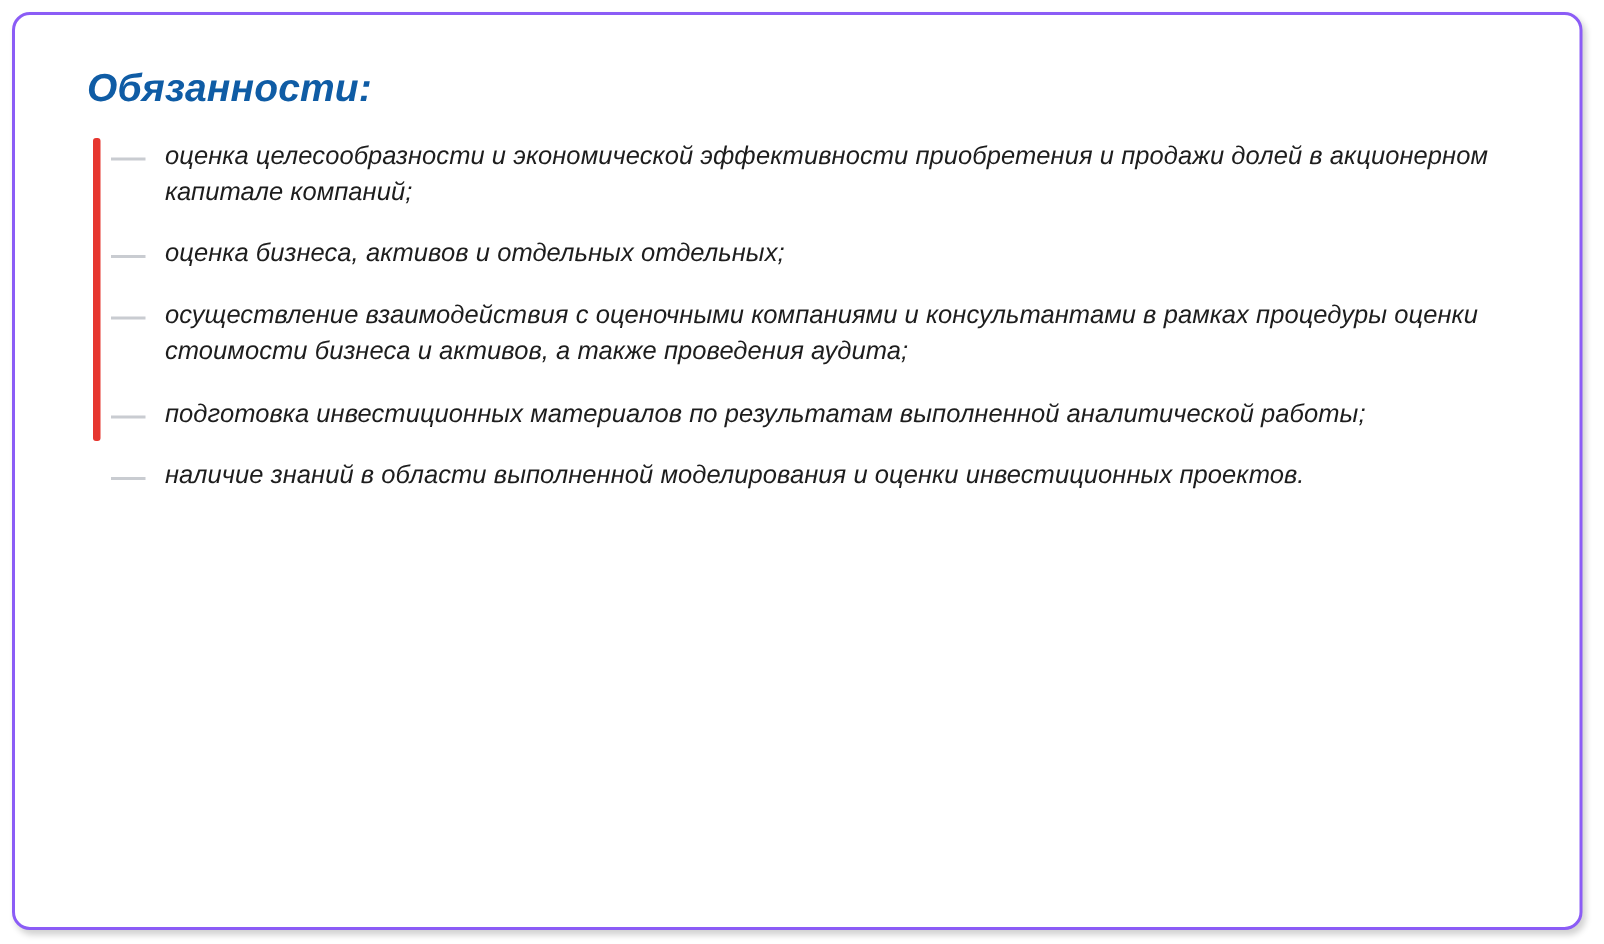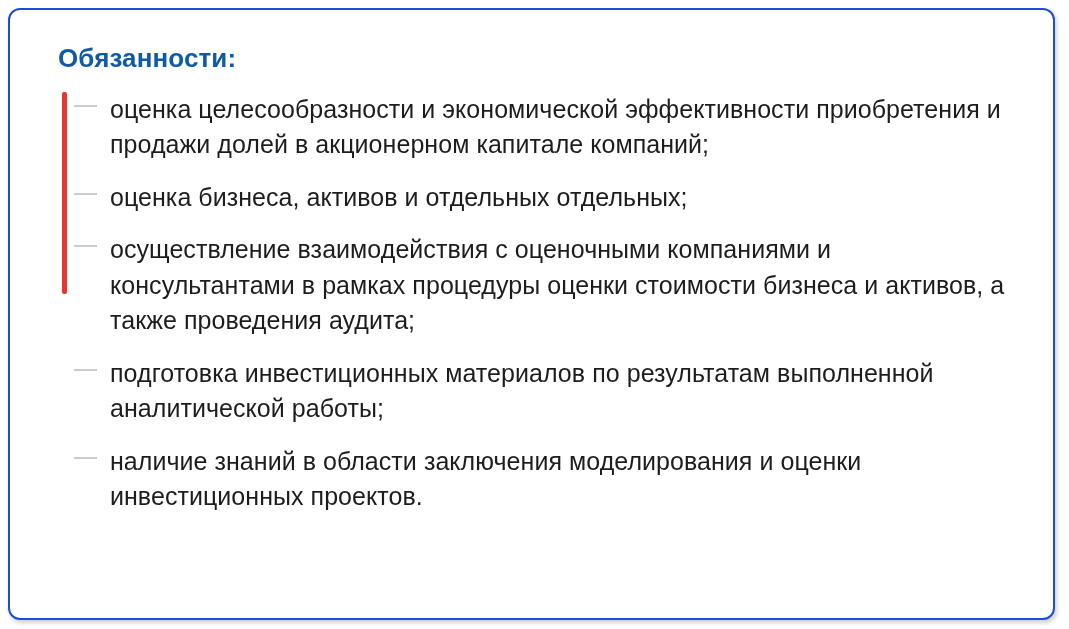--- a/index.html
+++ b/index.html
@@ -24,23 +24,24 @@
 
   
   .card {
     position: absolute;
     left: 8px;
     top: 8px;
     width: 1047px;
     height: 612px;
     box-sizing: border-box;
     background: #ffffff;
-    border: 2px solid #1d4ed8;
+    border: 2px solid #8b5cf6;
     border-radius: 12px;
     box-shadow: 2px 3px 4px rgba(0,0,0,0.18);
+    font-style: italic;
   }
 
   .card-inner {
     position: absolute;
     left: 48px;
     top: 34px;
     right: 40px;
   }
 
   .section-title {
@@ -73,21 +74,21 @@
     list-style: none;
     margin: 0;
     padding: 0;
   }
 
   ul.duties > li {
     position: relative;
     padding-left: 52px;
     margin-bottom: 17px;
     color: #1d1d1d;
-    font-size: 25px;
+    font-size: 17px;
     line-height: 1.42;
     letter-spacing: 0.05px;
   }
 
   ul.duties > li:last-child {
     margin-bottom: 0;
   }
 
   .dash-icon {
     position: absolute;
@@ -126,20 +127,20 @@
           <li>
             <span class="dash-icon"></span>
             <span class="duty-text">осуществление взаимодействия с оценочными компаниями и консультантами в рамках процедуры оценки стоимости бизнеса и активов, а также проведения аудита;</span>
           </li>
           <li>
             <span class="dash-icon"></span>
             <span class="duty-text">подготовка инвестиционных материалов по результатам выполненной аналитической работы;</span>
           </li>
           <li>
             <span class="dash-icon"></span>
-            <span class="duty-text">наличие знаний в области заключения моделирования и оценки инвестиционных проектов.</span>
+            <span class="duty-text">наличие знаний в области выполненной моделирования и оценки инвестиционных проектов.</span>
           </li>
         </ul>
       </div>
 
     </div>
   </div>
 </div>
 
 </body></html>

